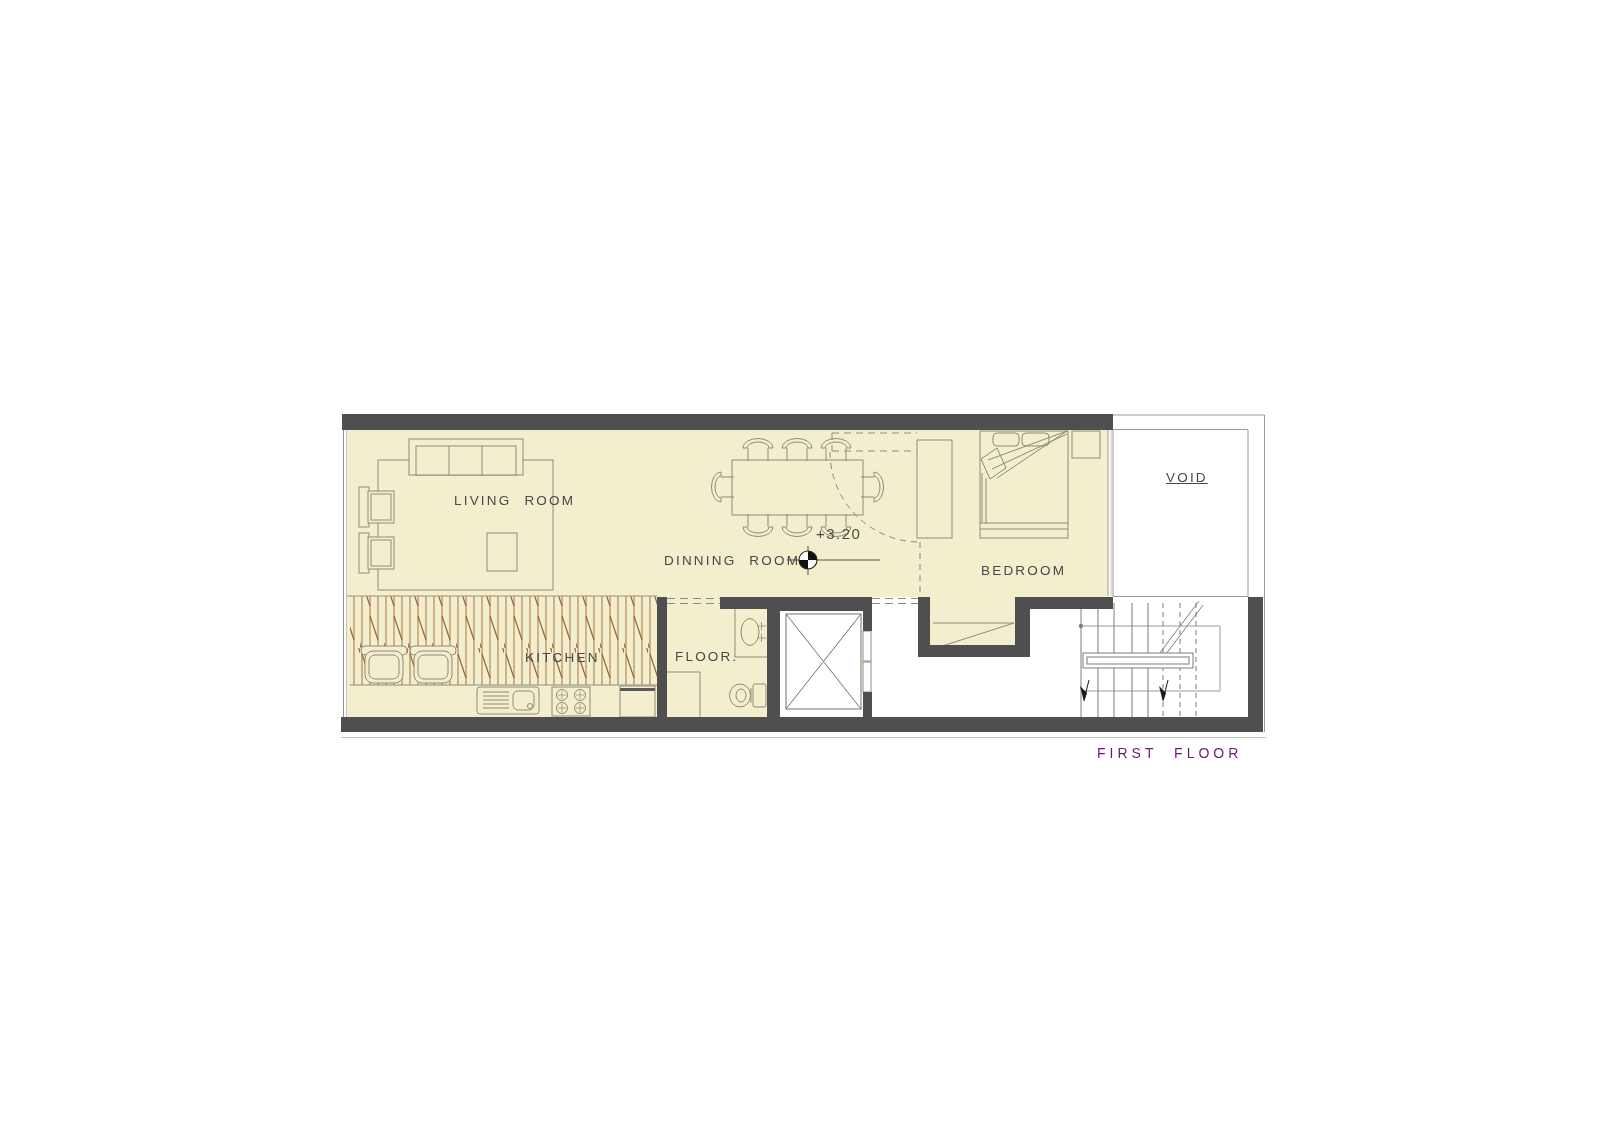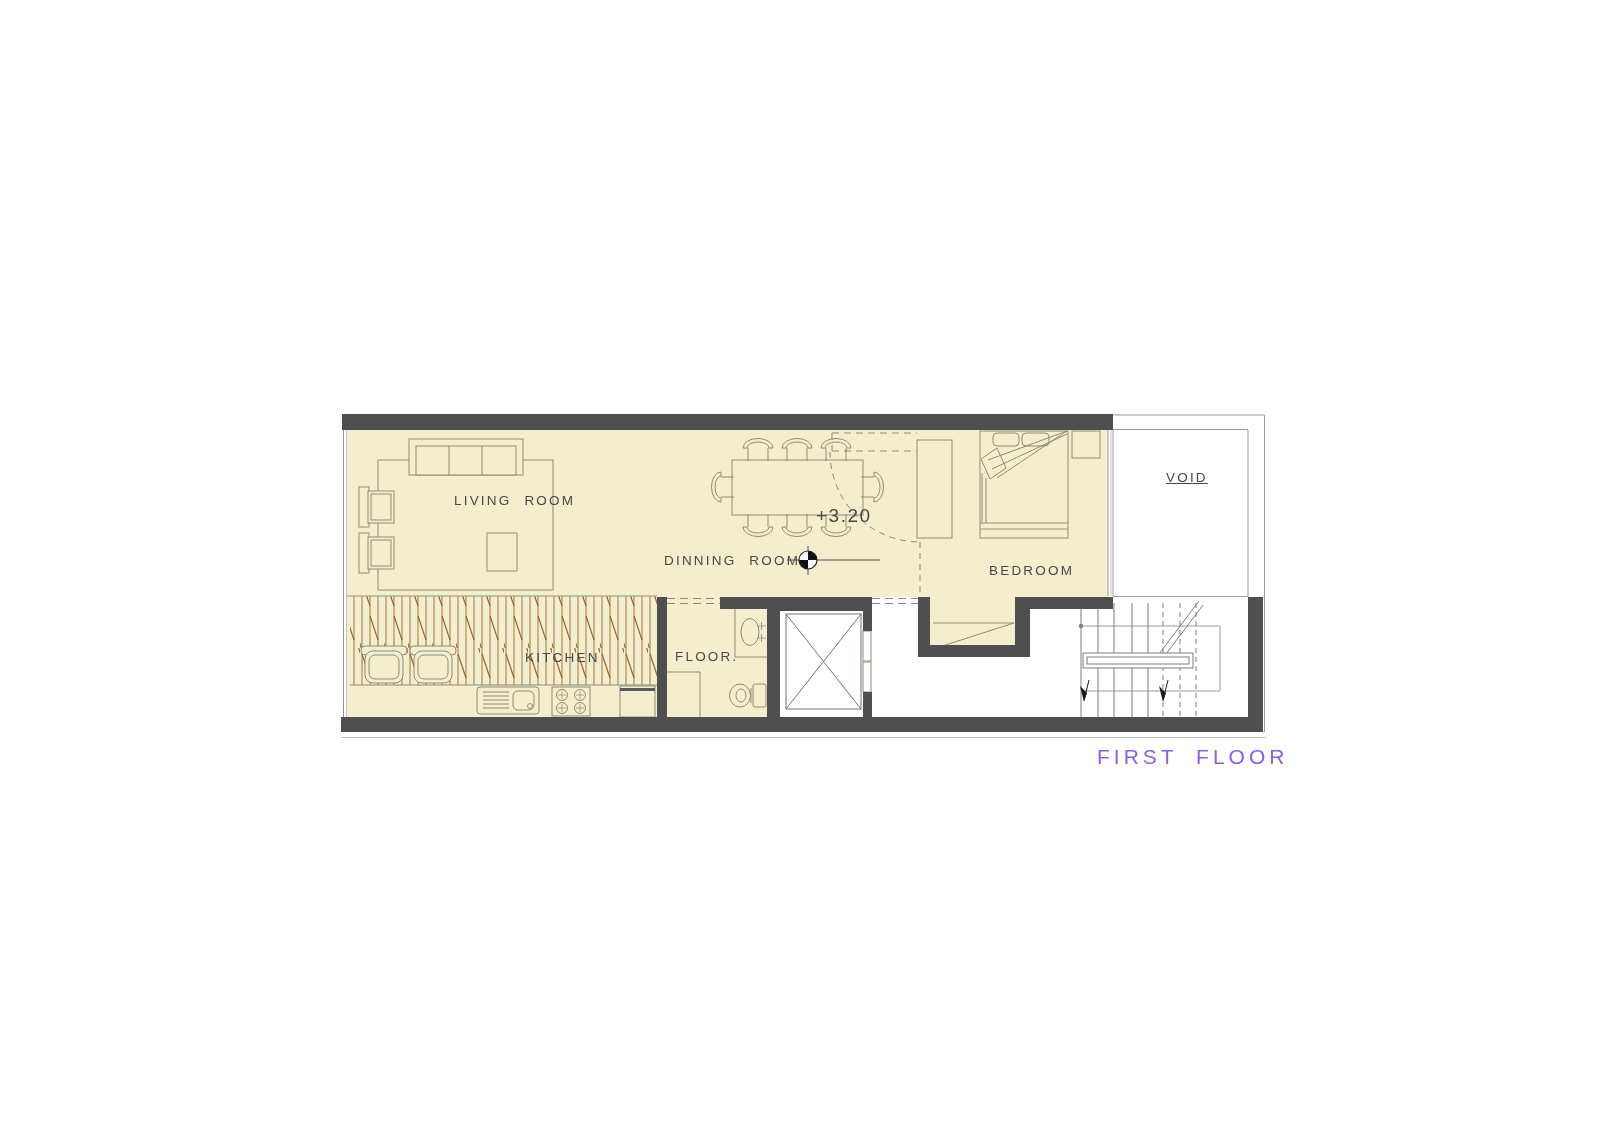--- a/index.html
+++ b/index.html
@@ -5,24 +5,24 @@
   html,body{margin:0;padding:0;background:#ffffff;}
   .canvas{position:relative;width:1600px;height:1131px;background:#ffffff;overflow:hidden;
           font-family:"Liberation Sans",sans-serif;}
   .canvas svg{position:absolute;left:0;top:0;}
   .lbl{position:absolute;color:#484848;font-size:13.5px;letter-spacing:2.2px;word-spacing:7px;
        white-space:nowrap;line-height:1;}
   .lbl-living{left:432px;top:494px;margin-left:22px;}
   .lbl-dining{left:664px;top:554px;}
   .lbl-kitchen{left:497px;top:651px;padding-left:28px;}
   .lbl-bath{left:675px;top:650px;}
-  .lbl-bedroom{left:981px;top:564px;margin-left:8px;}
+  .lbl-bedroom{left:981px;top:564px;}
   .lbl-void{left:1166px;top:471px;text-decoration:underline;}
-  .lbl-level{left:816px;top:506px;font-size:19px;letter-spacing:1.5px;}
-  .lbl-title{left:1097px;top:746px;font-size:21px;letter-spacing:4px;word-spacing:9px;color:#8b5cf6;}
+  .lbl-level{left:816px;top:526px;font-size:15px;letter-spacing:1.5px;}
+  .lbl-title{left:1097px;top:746px;font-size:14px;letter-spacing:4px;word-spacing:9px;color:#701a75;}
 </style>
 </head>
 <body>
 
 <div class="canvas">
 
 <svg width="1600" height="1131" viewBox="0 0 1600 1131">
   <defs>
     <pattern id="woodhatch" width="24" height="72" patternUnits="userSpaceOnUse">
       <line x1="2" y1="0" x2="2" y2="72" stroke="#a5743f" stroke-width="1"></line>

